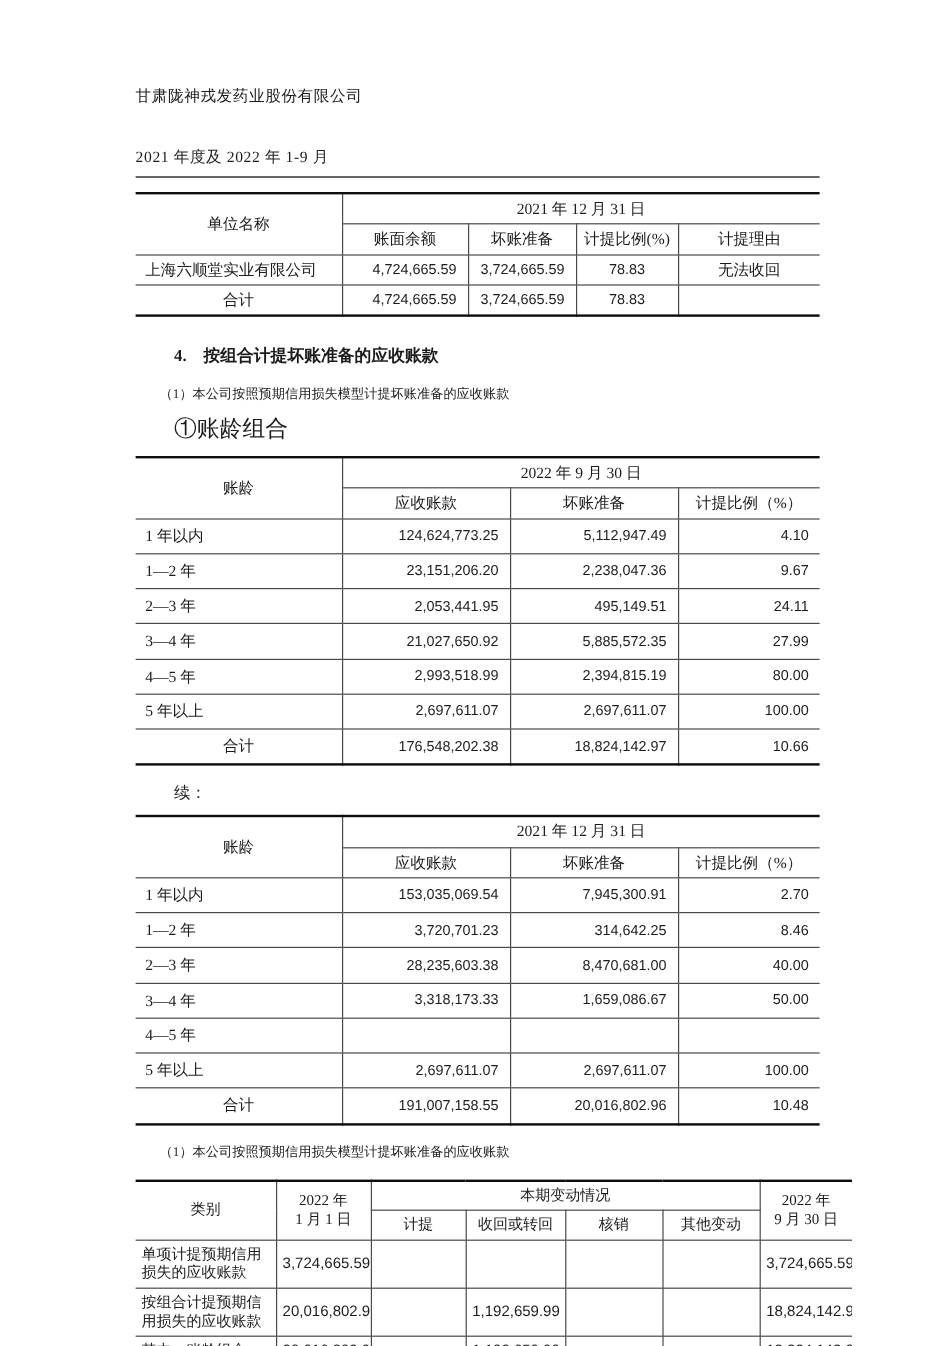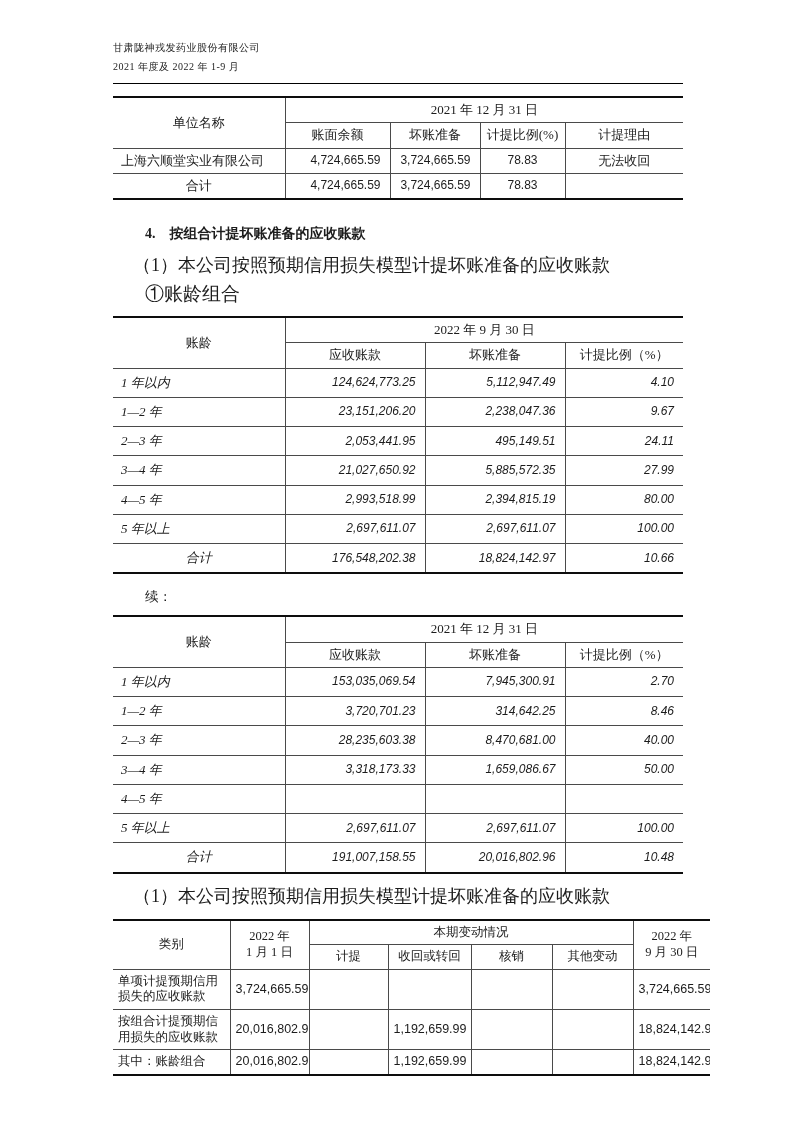--- a/index.html
+++ b/index.html
@@ -1,40 +1,40 @@
 <!DOCTYPE html>
 <html><head>
 <meta charset="utf-8">
 <style>
   html,body{margin:0;padding:0;background:#ffffff;}
   .page{position:relative;width:793px;height:1122px;background:#fff;overflow:hidden;
         font-family:"Liberation Serif","DejaVu Serif",serif;color:#1c1c1c;box-sizing:border-box;
         padding:38px 0 0 113px;}
   .content{width:597px;}
-  .doc-header div{font-size:10px;line-height:19px;letter-spacing:.5px;}
+  .doc-header div{font-size:13px;line-height:19px;letter-spacing:.5px;margin-top:32px;}
   .header-rule{width:570px;border-top:1.5px solid #000;margin-top:7px;}
   table{border-collapse:collapse;table-layout:fixed;border-top:2px solid #0d0d0d;border-bottom:2px solid #0d0d0d;}
   th,td{border:1px solid #4a4a4a;font-weight:normal;font-size:13px;line-height:1.25;
         padding:4px 6px;overflow:hidden;}
   th{text-align:center;}
   th:first-child,td:first-child{border-left:0;}
   th:last-child,td:last-child{border-right:0;}
   .num{font-family:"Liberation Sans","DejaVu Sans",sans-serif;font-size:12px;}
   .tl{text-align:left;padding-left:8px;}
   .tr{text-align:right;padding-right:9px;}
   .tc{text-align:center;margin-top:20px;}
   .t1{width:570px;margin-top:12px;}
   .t23{width:570px;}
   .t2{margin-top:13px;}
   .t3{margin-top:9px;}
-  .t23 td{padding-top:6px;padding-bottom:6px;font-style:italic;}
+  .t23 td{padding-top:6px;padding-bottom:6px;}
   .t4{width:597px;margin-top:14px;}
   .t4 th,.t4 td{font-size:12.5px;padding:4px 5px;}
   .sec-title{font-size:14px;font-weight:bold;margin:24px 0 0 32px;line-height:19px;}
-  .sub1{font-size:18px;margin:13px 0 0 20px;line-height:18px;}
+  .sub1{font-size:11px;margin:13px 0 0 20px;line-height:18px;}
   .sub2{font-size:19px;margin:11px 0 0 32px;line-height:18px;}
   .cont{font-size:13.5px;margin:14px 0 0 32px;line-height:18px;}
 </style>
 </head>
 <body>
 
 <div class="page">
   <div class="content">
 
     <div class="doc-header">

